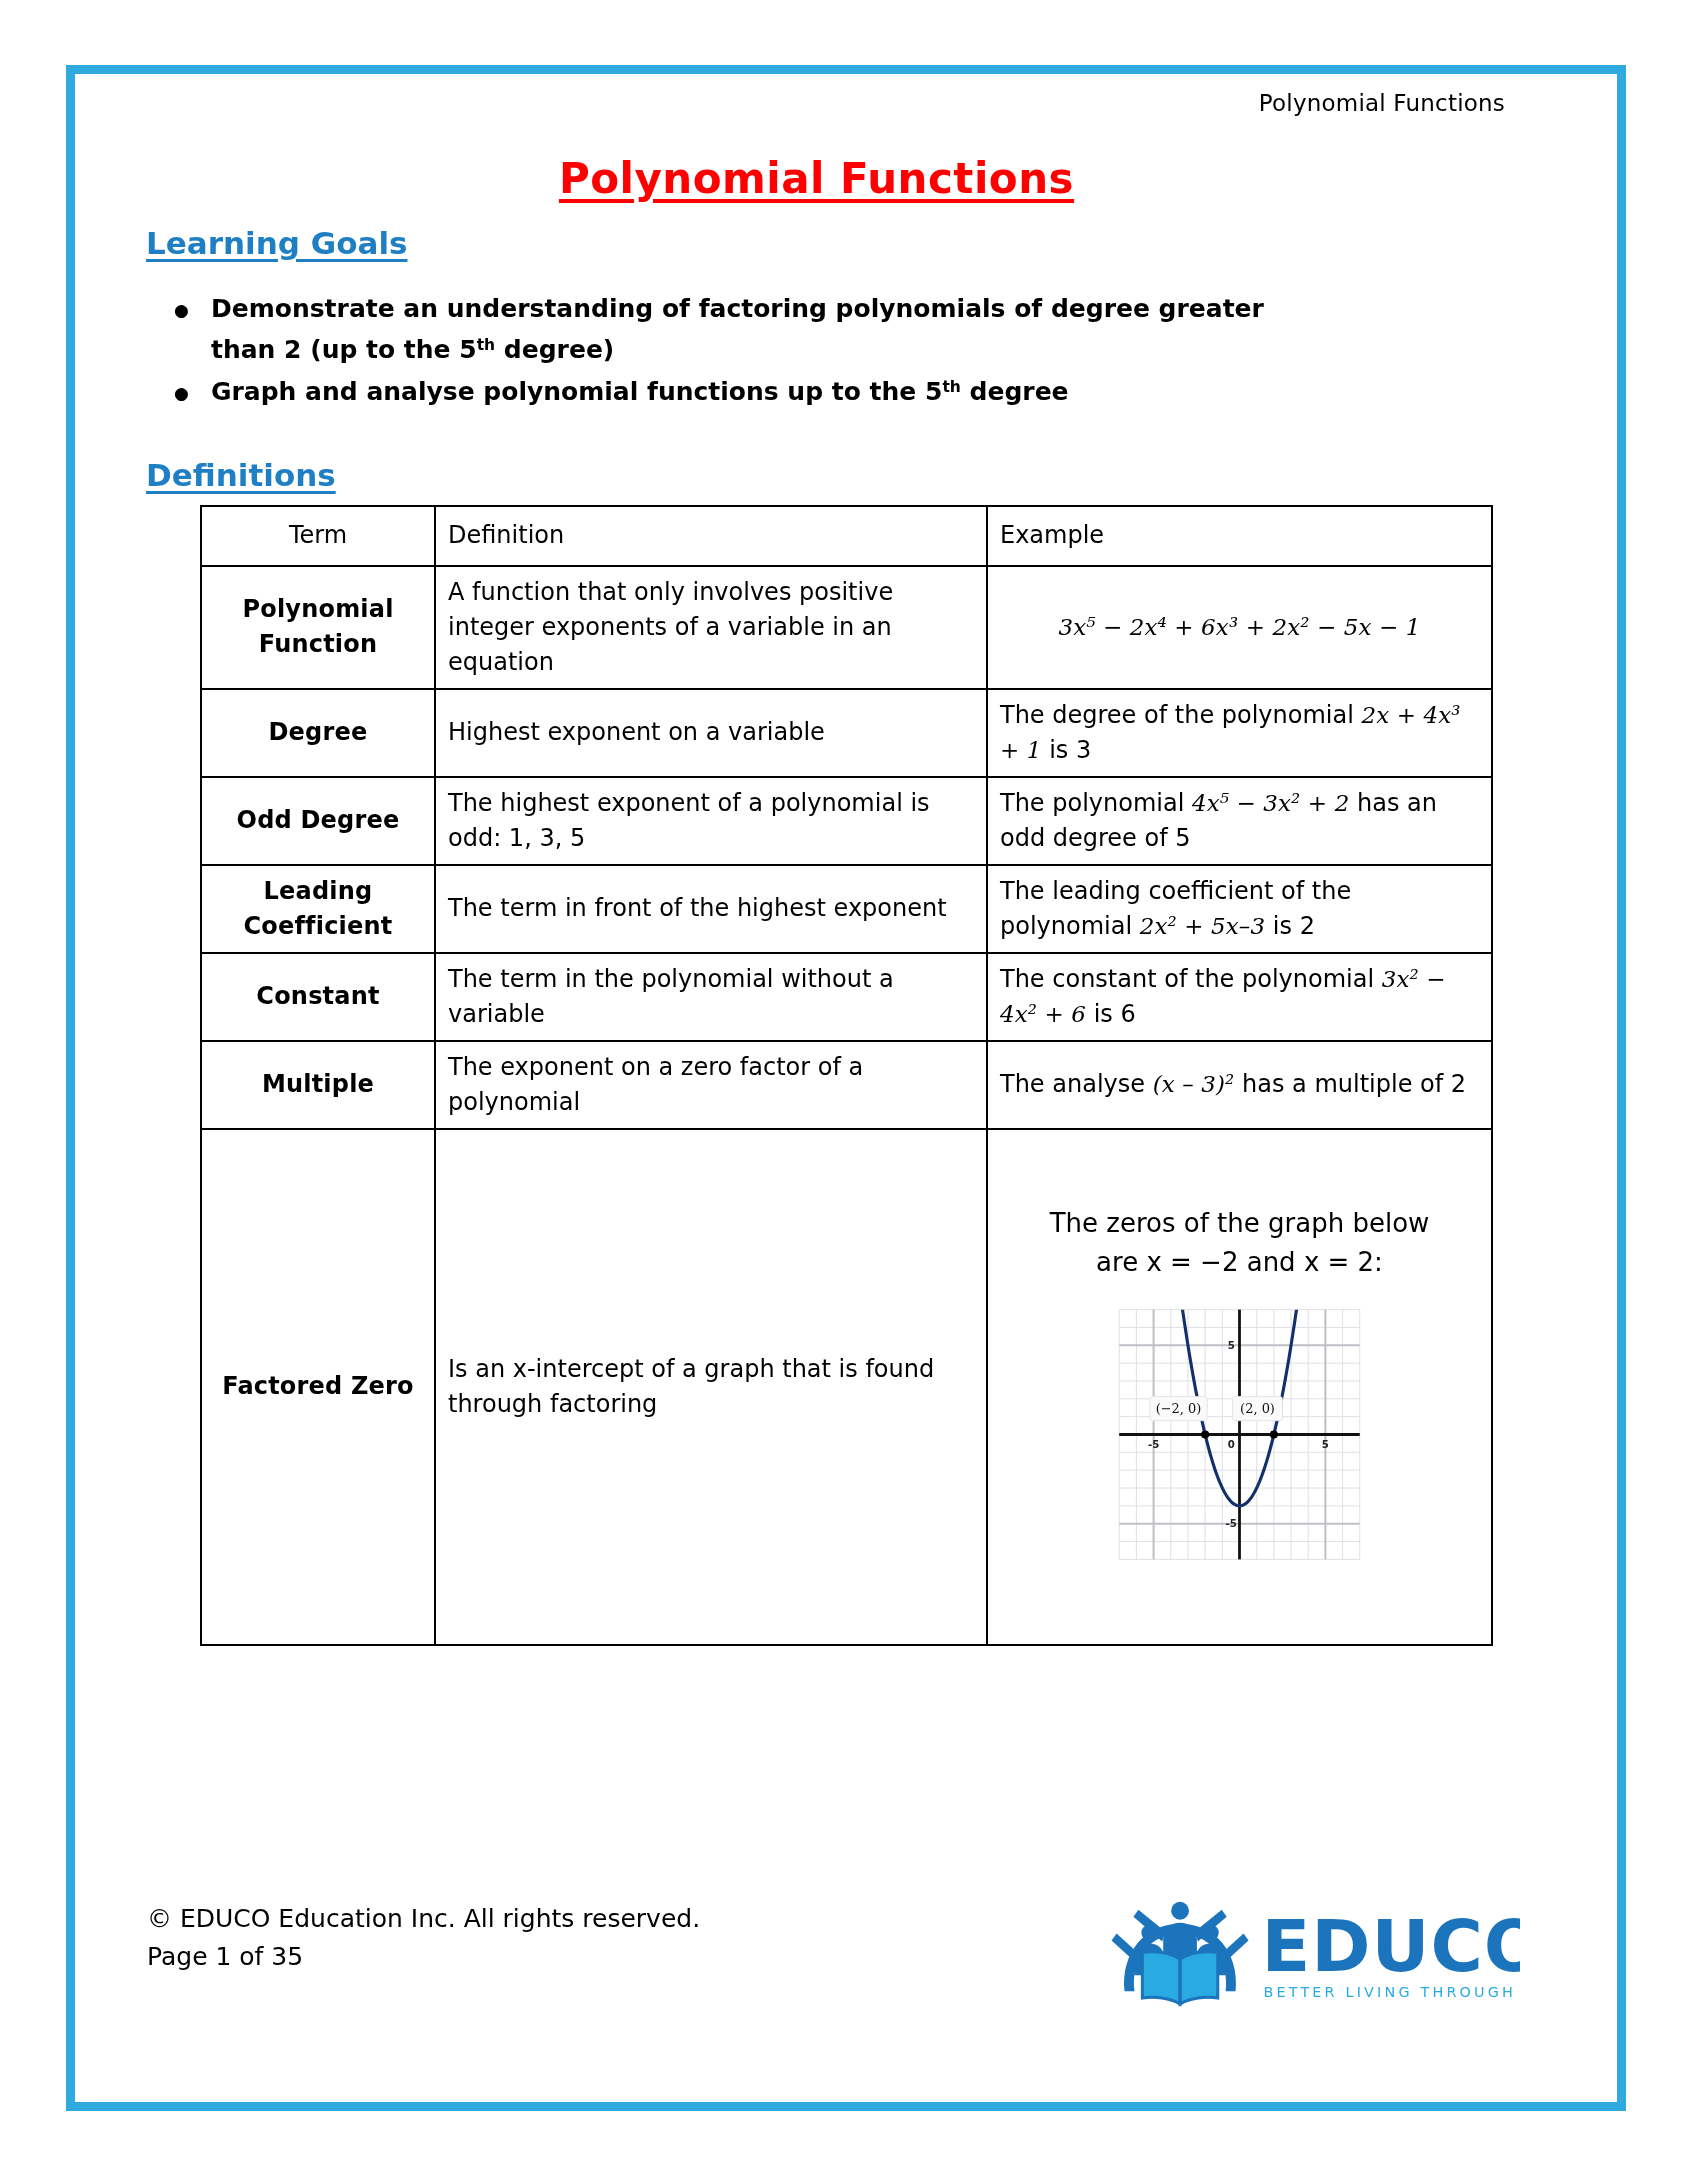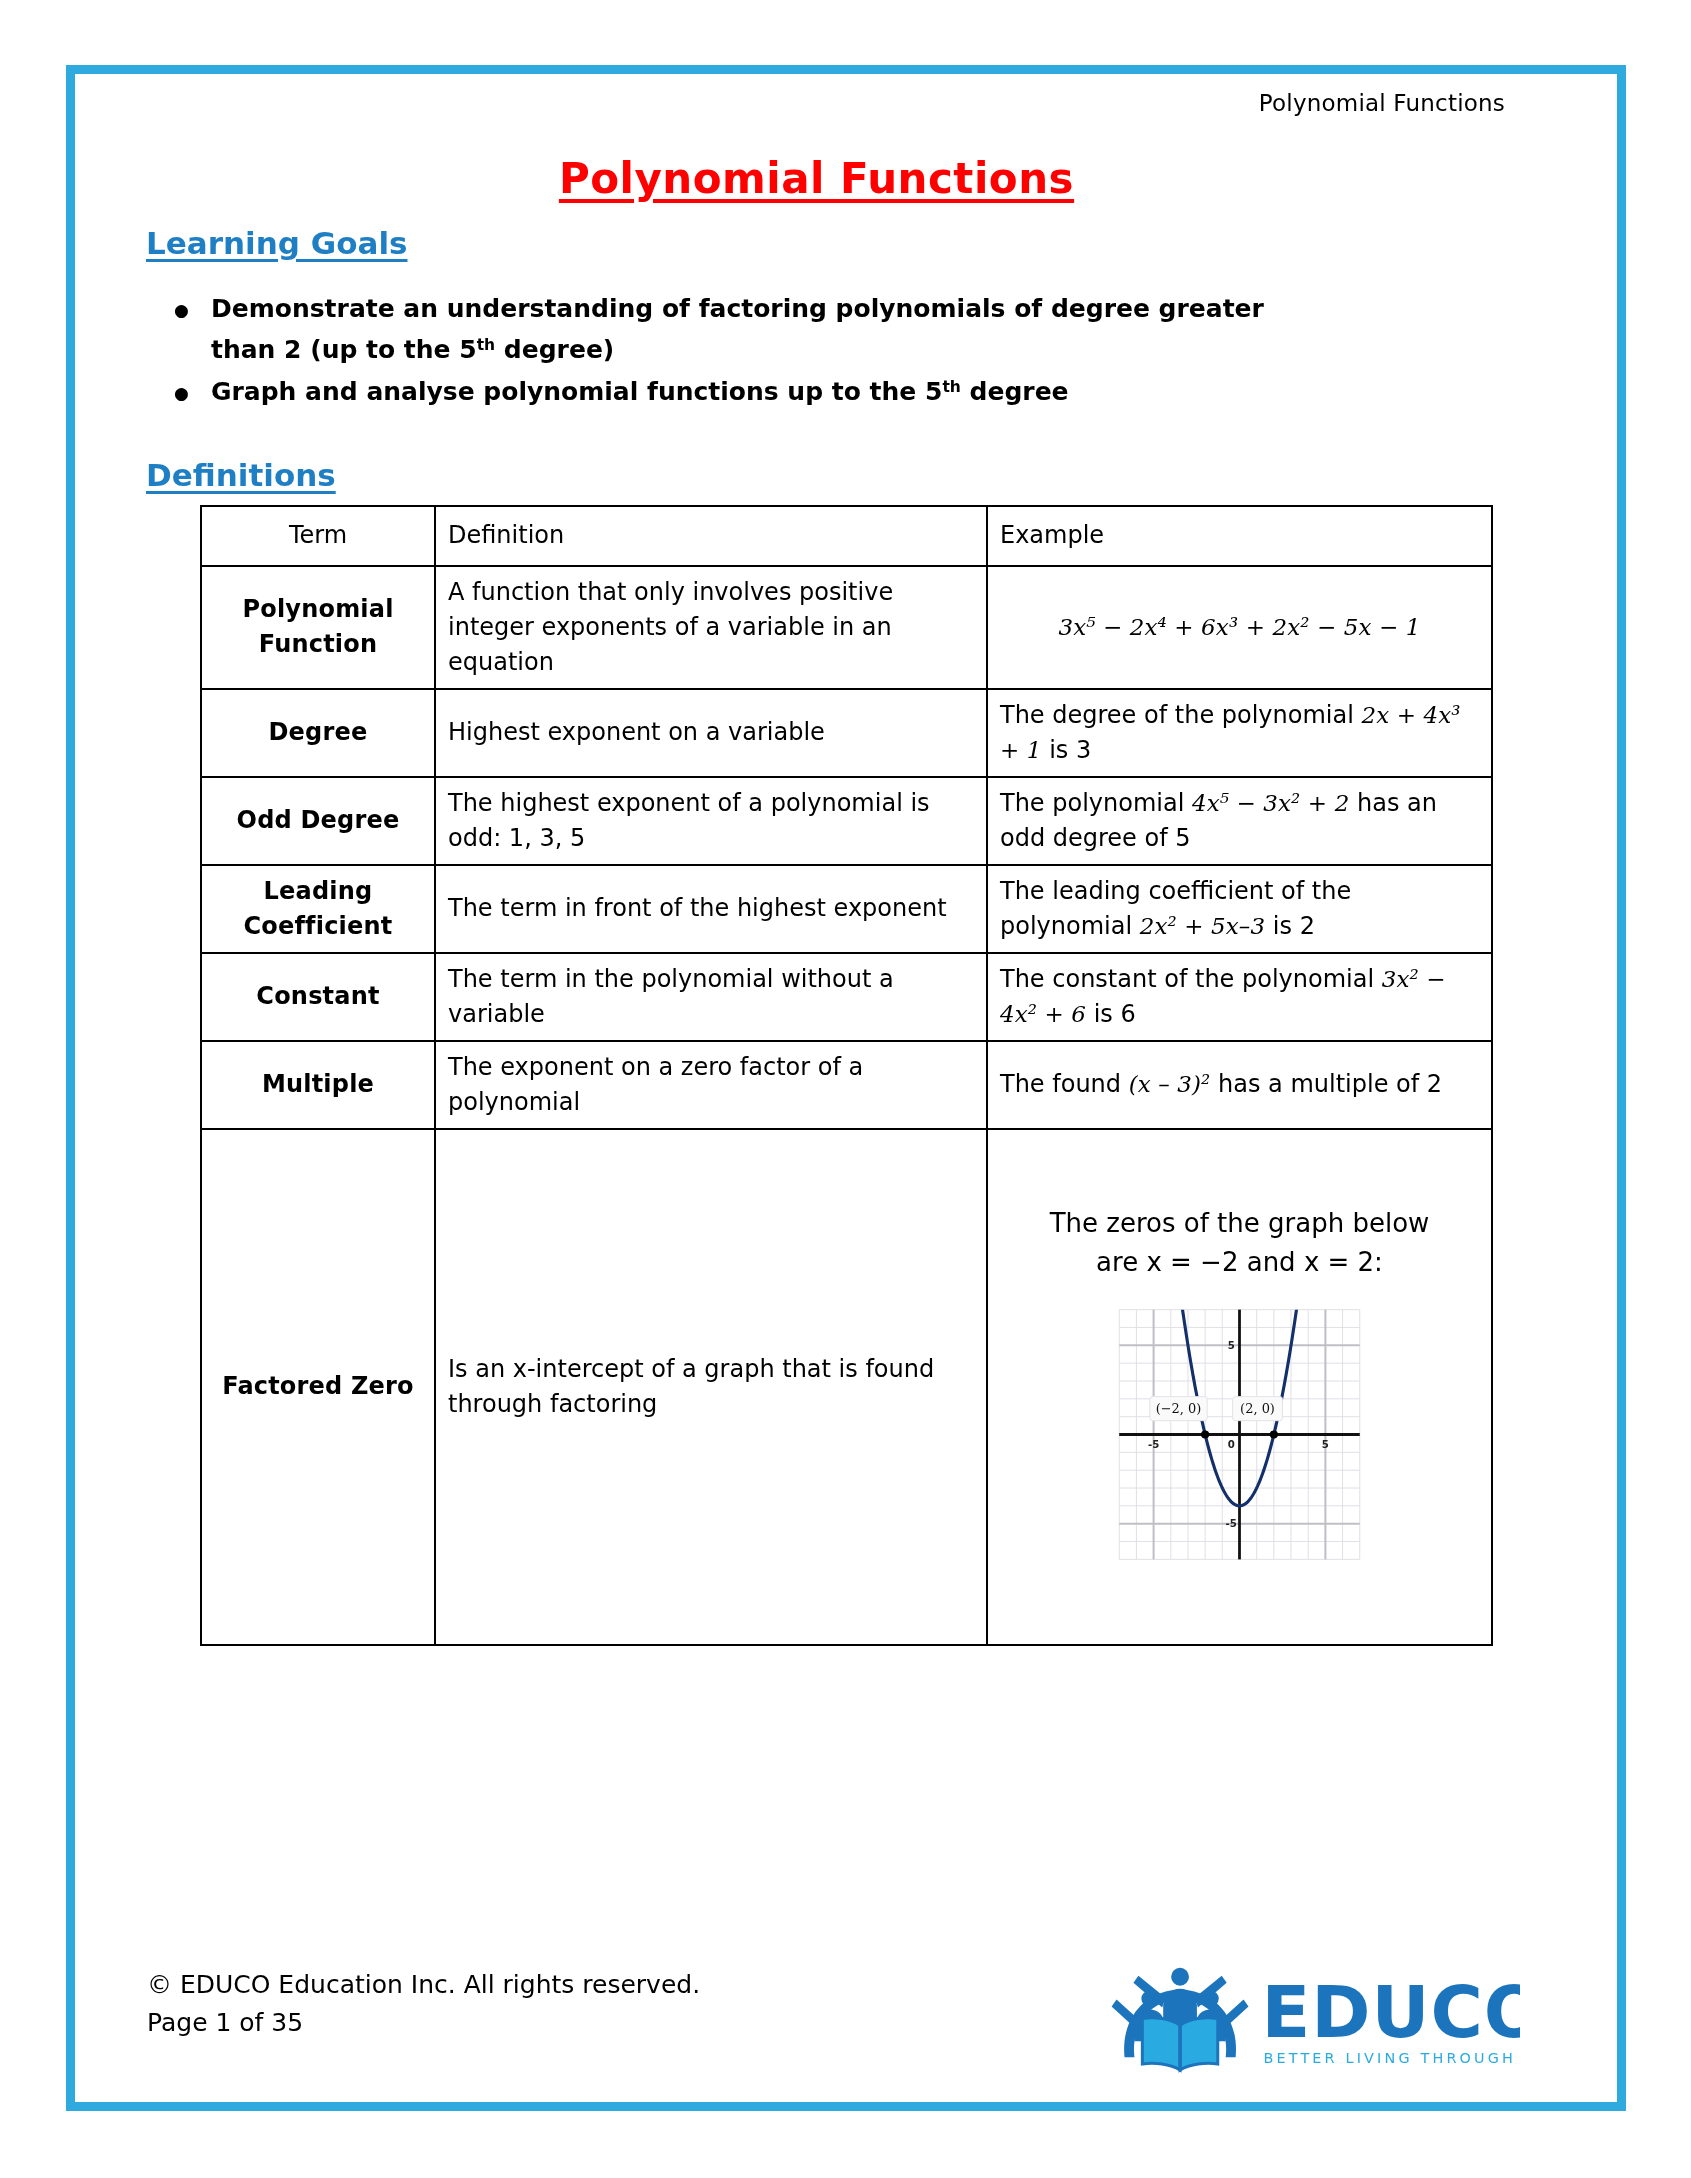--- a/index.html
+++ b/index.html
@@ -173,21 +173,21 @@
   .graph-wrap {
     width: 259px;
     height: 269px;
     margin: 0 auto;
   }
 
   
   .footer {
     position: absolute;
     left: 147px;
-    top: 1950px;
+    top: 1884px;
     width: 1413px;
     display: flex;
     align-items: flex-start;
     justify-content: space-between;
   }
   .footer-text {
     font-family: "DejaVu Sans", sans-serif;
     font-size: 25px;
     line-height: 1.52;
     color: #000;
@@ -271,21 +271,21 @@
 
         <tr>
           <td class="term">Constant</td>
           <td class="def">The term in the polynomial without a variable</td>
           <td class="example"><span>The constant of the polynomial </span><span class="math">3x² − 4x² + 6</span><span> is 6</span></td>
         </tr>
 
         <tr>
           <td class="term">Multiple</td>
           <td class="def">The exponent on a zero factor of a polynomial</td>
-          <td class="example"><span>The found </span><span class="math">(x – 3)²</span><span> has a multiple of 2</span></td>
+          <td class="example"><span>The analyse </span><span class="math">(x – 3)²</span><span> has a multiple of 2</span></td>
         </tr>
 
         <tr>
           <td class="term">Factored Zero</td>
           <td class="def">Is an x-intercept of a graph that is found through factoring</td>
           <td class="graph-cell">
             <div class="zeros-caption">
               <div>The zeros of the graph below</div>
               <div>are x = −2 and x = 2:</div>
             </div>

